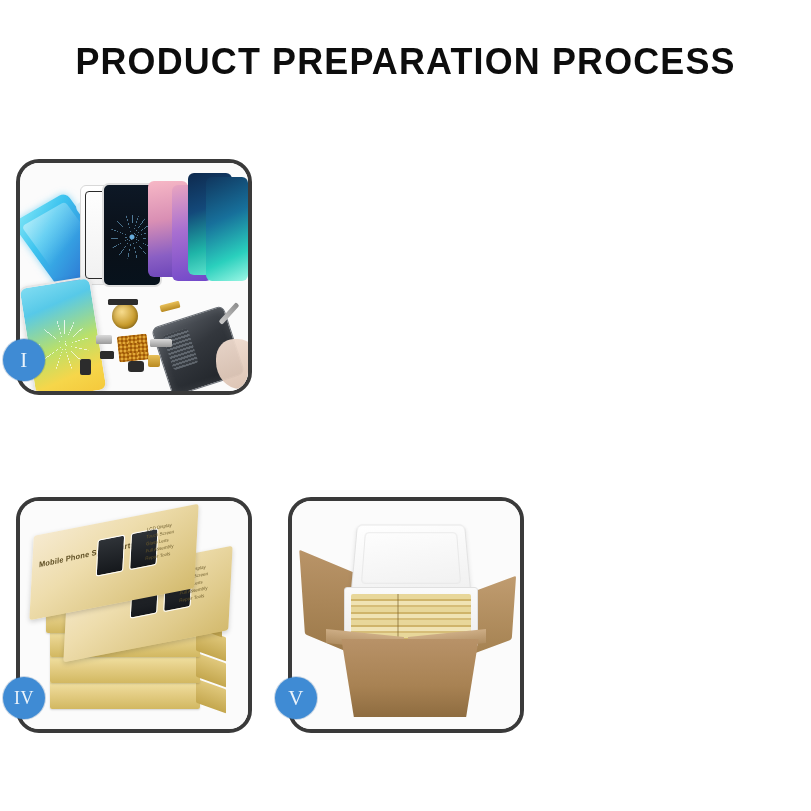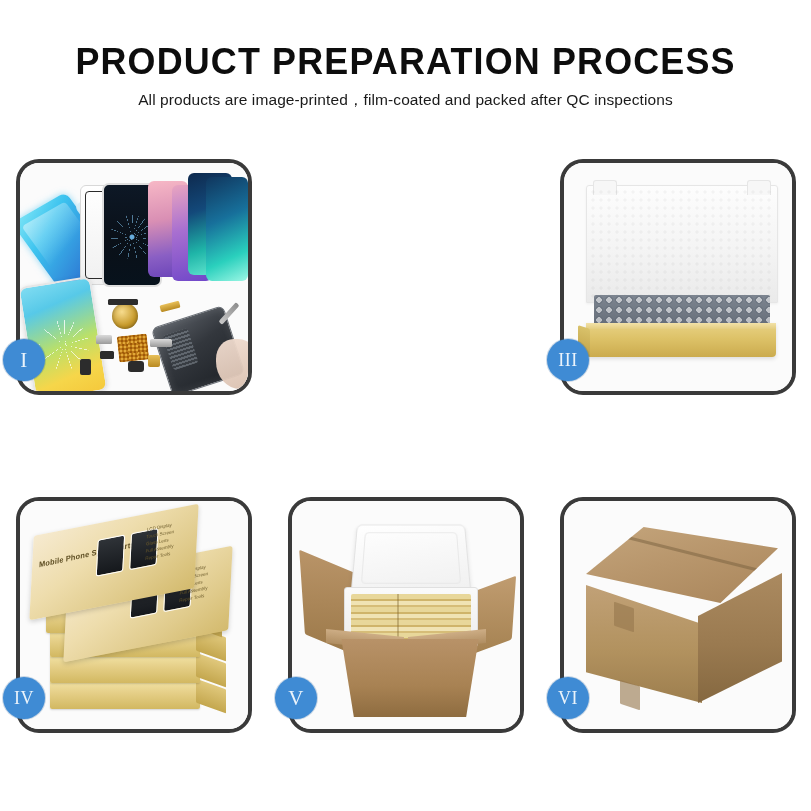--- a/index.html
+++ b/index.html
@@ -383,21 +383,20 @@
   .c-tape.t1{left:50px;top:104px;transform:skewY(18deg);}
   .c-tape.t2{left:56px;top:182px;transform:skewY(18deg);}
 </style>
 </head>
 <body>
 
 <div class="page">
 
   <div class="header">
     <div class="title">PRODUCT PREPARATION PROCESS</div>
-    <div class="subtitle">All products are image-printed，film-coated and packed after QC inspections</div>
   </div>
 
   <div class="grid">
 
     <div class="panel p1">
       <div class="inner">
         <div class="ph ph-blue"></div>
         <div class="ph ph-glass"></div>
         <div class="ph ph-white"></div>
         <div class="ph ph-black">
@@ -423,37 +422,20 @@
         <div class="chip dark" style="left:60px;top:196px;width:11px;height:16px;border-radius:2px;"></div>
         <div class="tweezer"></div>
         <div class="hand"></div>
       </div>
       <div class="badge">
         <span>I</span>
       </div>
     </div>
 
 
-    <div class="panel p3">
-      <div class="inner">
-        <div class="m-lid">
-          <div class="tab-l"></div>
-          <div class="tab-r"></div>
-          <div class="texture"></div>
-        </div>
-        <div class="m-bubble"></div>
-        <div class="m-base">
-          <div class="lip"></div>
-          <div class="edge-l"></div>
-        </div>
-      </div>
-      <div class="badge wide">
-        <span>III</span>
-      </div>
-    </div>
 
     <div class="panel p4">
       <div class="inner">
         <div class="stackwrap">
           <div class="gbox" style="left:26px;top:166px;">
               <div class="side"></div>
             </div>
           <div class="gbox" style="left:26px;top:140px;">
               <div class="side"></div>
             </div>
@@ -509,29 +491,15 @@
         </div>
         <div class="v-cartonlipL"></div>
         <div class="v-cartonlipR"></div>
         <div class="v-cartonfront"></div>
       </div>
       <div class="badge">
         <span>V</span>
       </div>
     </div>
 
-    <div class="panel p6">
-      <div class="inner">
-        <div class="c-top">
-          <div class="seam"></div>
-        </div>
-        <div class="c-left"></div>
-        <div class="c-right"></div>
-        <div class="c-tape t1"></div>
-        <div class="c-tape t2"></div>
-      </div>
-      <div class="badge wide">
-        <span>VI</span>
-      </div>
-    </div>
 
   </div>
 </div>
 
 </body></html>

